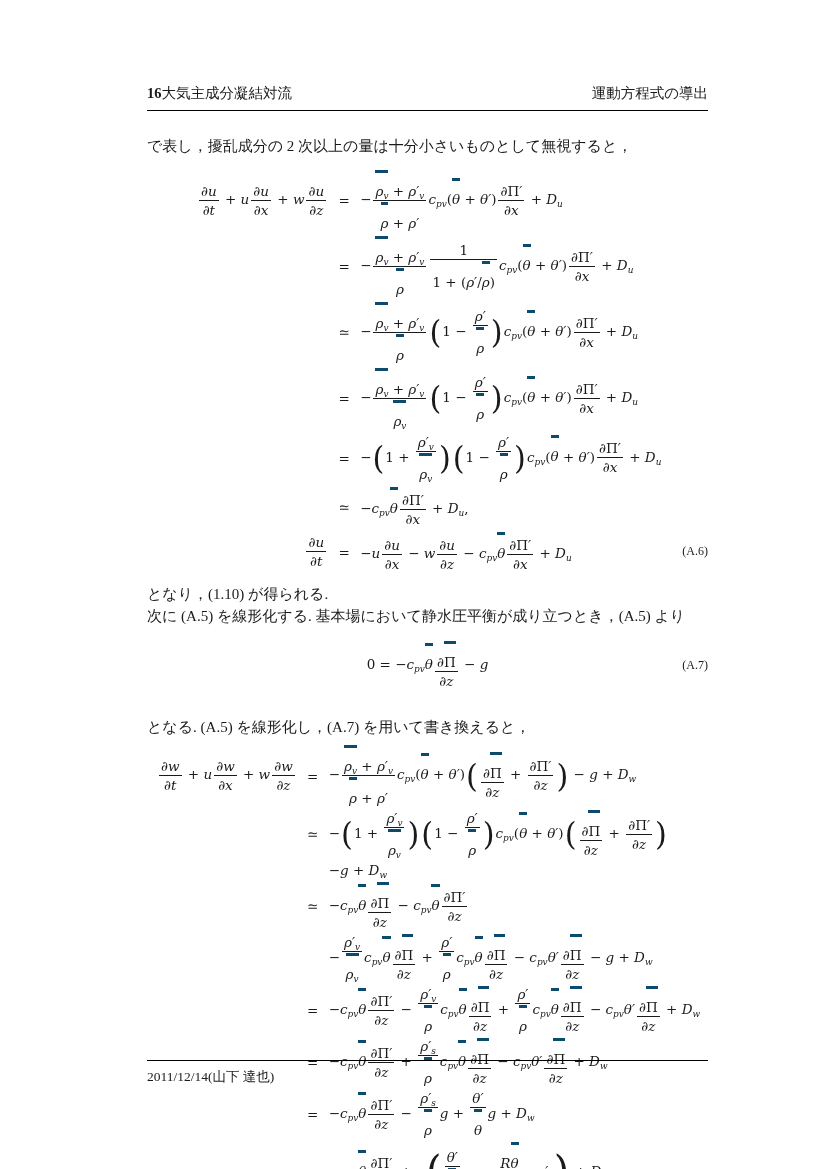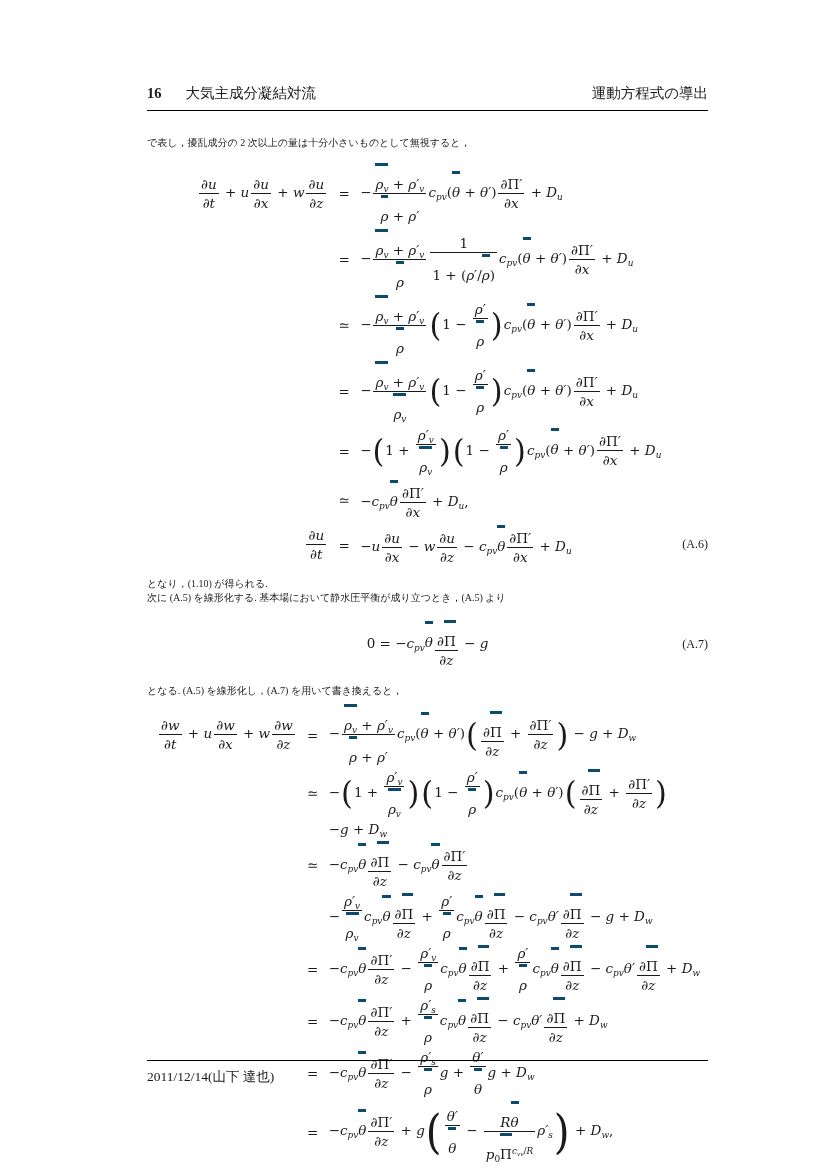--- a/index.html
+++ b/index.html
@@ -9,30 +9,30 @@
     overflow:hidden; position:relative;
   }
   .page { position:absolute; inset:0; }
 
   
   .header {
     position:absolute; left:147px; top:84px; width:561px;
     display:flex; justify-content:space-between; align-items:baseline;
     font-size:14.5px; padding-bottom:7px; border-bottom:1.3px solid #000;
   }
-  .header-left { display:flex; gap:24px; align-items:baseline; }
+  .header-left { display:flex; align-items:baseline; }
   .pagenum { font-weight:bold; }
 
   
   .main { position:absolute; left:147px; top:136px; width:561px; }
-  .para { font-size:10px; margin:0; line-height:1.45; }
+  .para { font-size:15px; margin:0; line-height:1.45; }
   .p1 { margin-bottom:12px; }
   .p2 { margin-top:12px; }
   .p3 { }
-  .p4 { margin-top:16px; margin-bottom:6px; }
+  .p4 { margin-top:28px; margin-bottom:6px; }
 
   
   .math { font-family:"DejaVu Serif","Liberation Serif",serif; font-style:italic; font-size:13.5px; }
   .math .rm { font-style:normal; }
   .math sub { font-size:66%; line-height:0; vertical-align:-0.35em; letter-spacing:0; }
   .math sup { font-size:66%; line-height:0; vertical-align:0.55em; }
   .frac { display:inline-block; vertical-align:middle; text-align:center; margin:0 2px; }
   .frac > .num { display:block; padding:0 2px 1px; border-bottom:1px solid #1a1a1a; }
   .frac > .den { display:block; padding:1px 2px 0; }
   .ovl { display:inline-block; border-top:3px solid #0c4a6e; padding-top:11px; line-height:1.05; }

